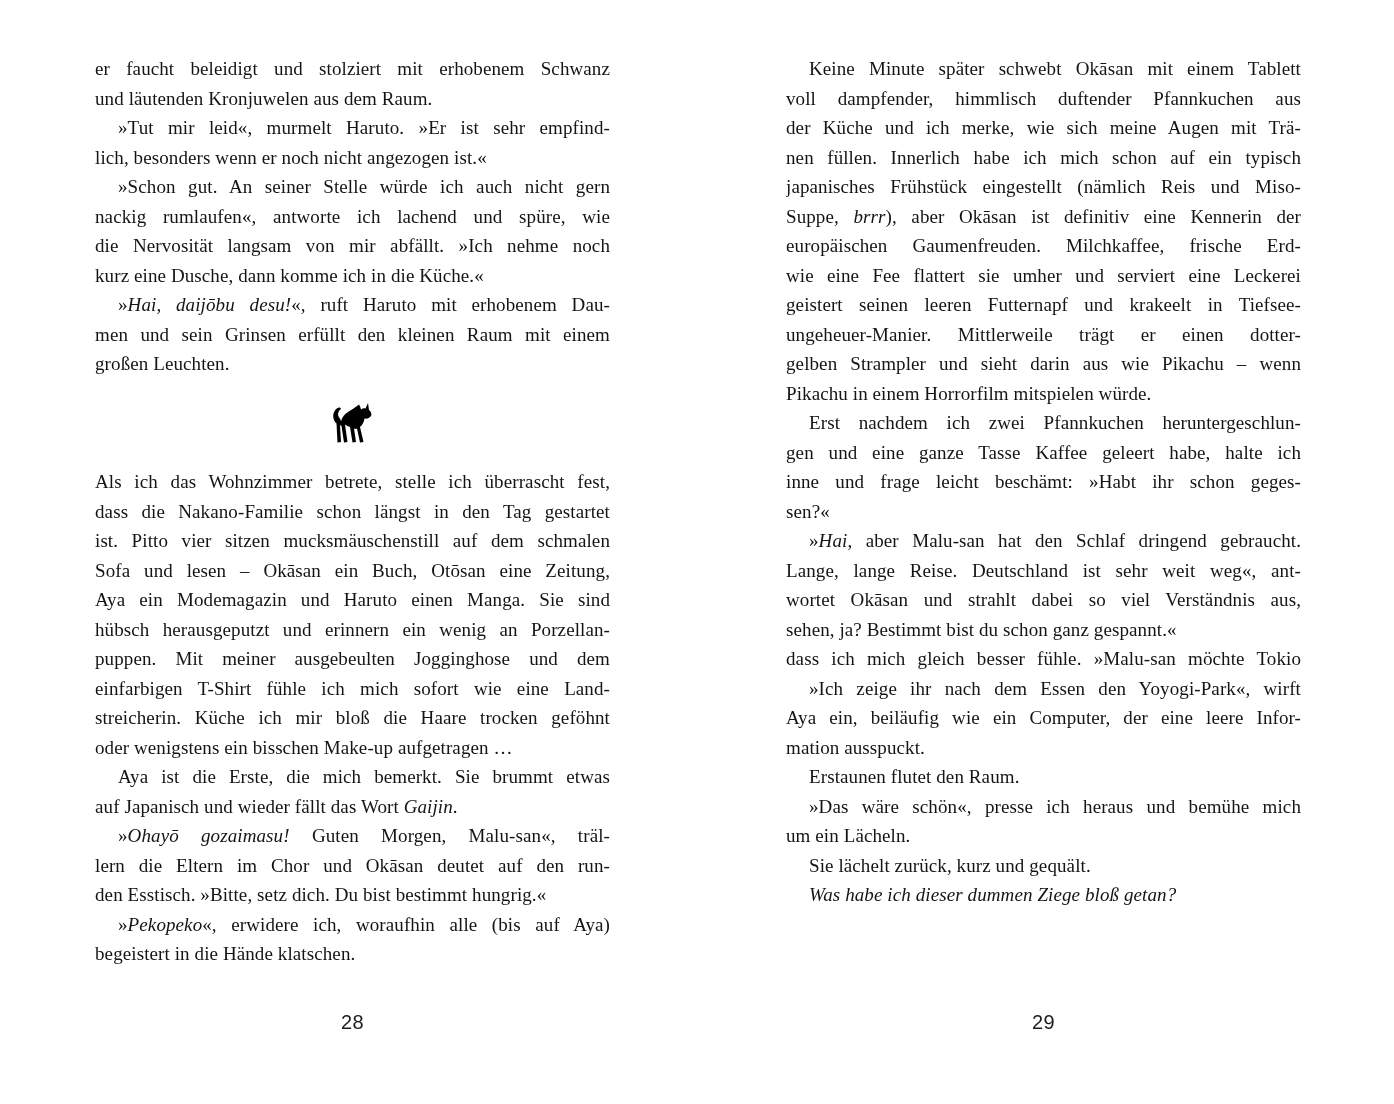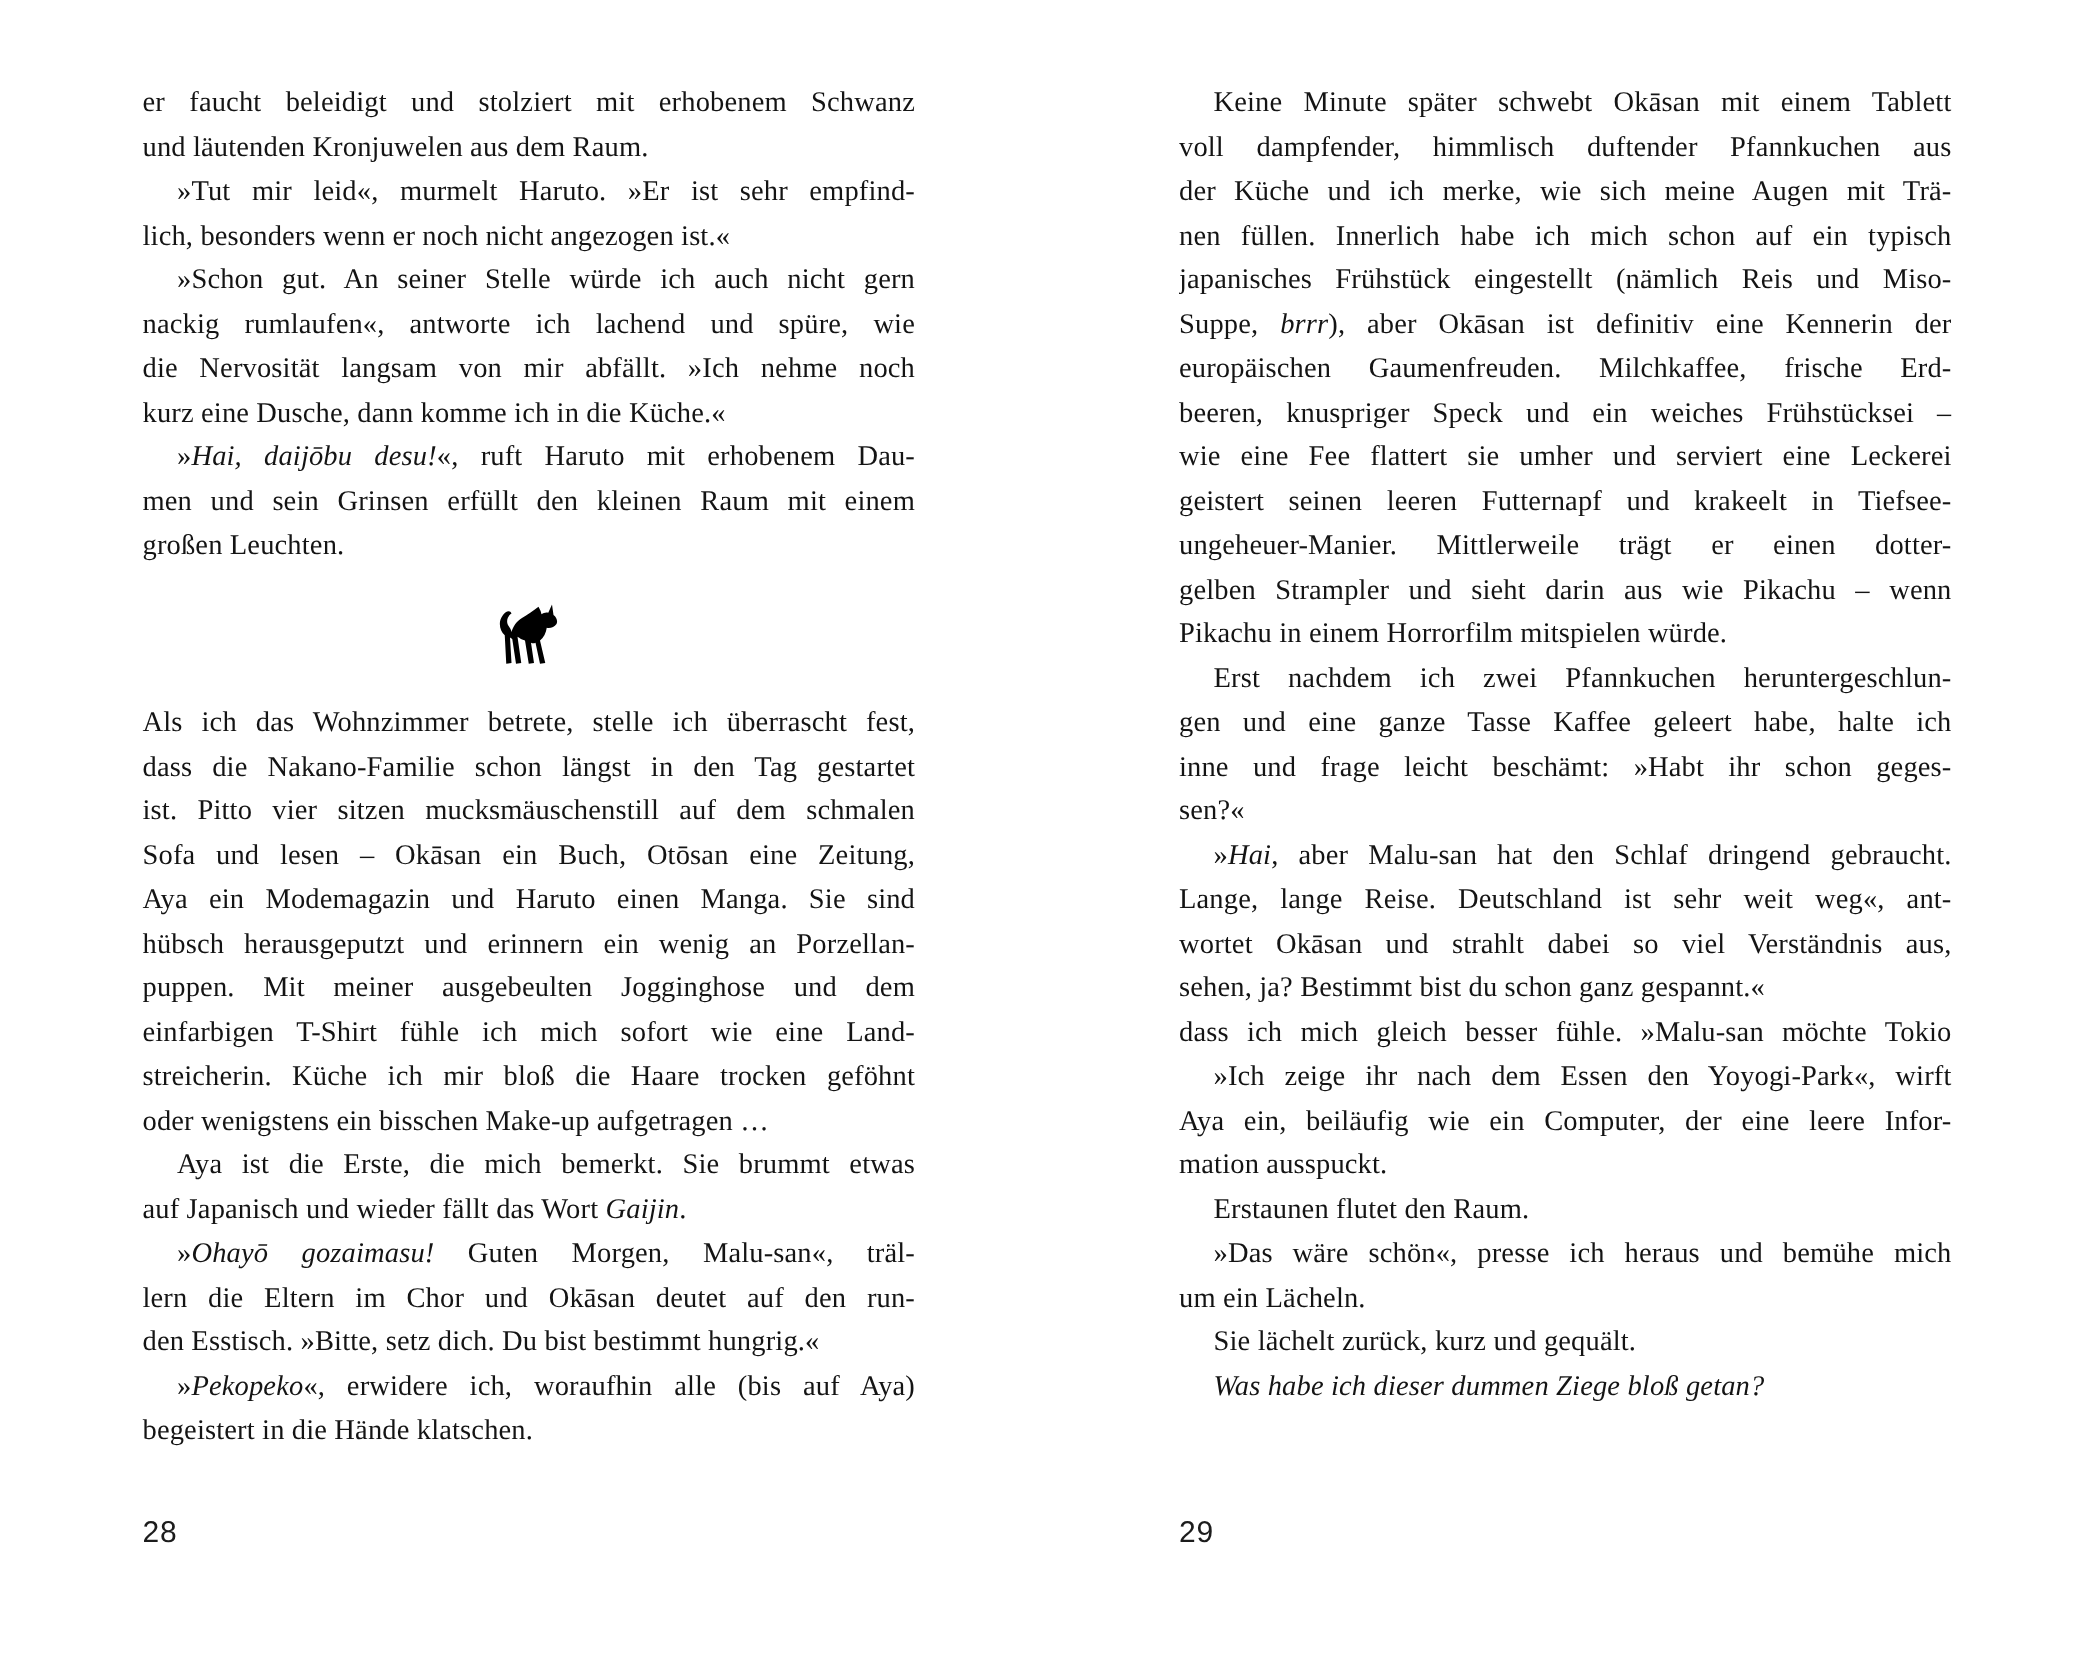--- a/index.html
+++ b/index.html
@@ -32,21 +32,21 @@
     display:flex;
     align-items:center;
     justify-content:center;
   }
   .divider svg { width:50px; height:54px; display:block; }
   .page-number {
     position:absolute;
     top:1011px;
     left:0;
     width:100%;
-    text-align:left;
+    text-align:center;
     font-family:"Liberation Sans", sans-serif;
     font-size:20px;
     letter-spacing:0.5px;
     color:#1c1c1c;
   }
 </style>
 </head>
 <body>
 
 <div class="page left">
@@ -112,21 +112,20 @@
 
 <div class="page right">
   <div class="text-block">
       <div class="line indent">Keine Minute später schwebt Okāsan mit einem Tablett</div>
       <div class="line">voll dampfender, himmlisch duftender Pfannkuchen aus</div>
       <div class="line">der Küche und ich merke, wie sich meine Augen mit Trä-</div>
       <div class="line">nen füllen. Innerlich habe ich mich schon auf ein typisch</div>
       <div class="line">japanisches Frühstück eingestellt (nämlich Reis und Miso-</div>
       <div class="line">Suppe, <i>brrr</i>), aber Okāsan ist definitiv eine Kennerin der</div>
       <div class="line">europäischen Gaumenfreuden. Milchkaffee, frische Erd-</div>
-      <div class="line">beeren, knuspriger Speck und ein weiches Frühstücksei –</div>
       <div class="line">wie eine Fee flattert sie umher und serviert eine Leckerei</div>
       <div class="line">geistert seinen leeren Futternapf und krakeelt in Tiefsee-</div>
       <div class="line">ungeheuer-Manier. Mittlerweile trägt er einen dotter-</div>
       <div class="line">gelben Strampler und sieht darin aus wie Pikachu – wenn</div>
       <div class="line end">Pikachu in einem Horrorfilm mitspielen würde.</div>
       <div class="line indent">Erst nachdem ich zwei Pfannkuchen heruntergeschlun-</div>
       <div class="line">gen und eine ganze Tasse Kaffee geleert habe, halte ich</div>
       <div class="line">inne und frage leicht beschämt: »Habt ihr schon geges-</div>
       <div class="line end">sen?«</div>
       <div class="line indent">»<i>Hai</i>, aber Malu-san hat den Schlaf dringend gebraucht.</div>

